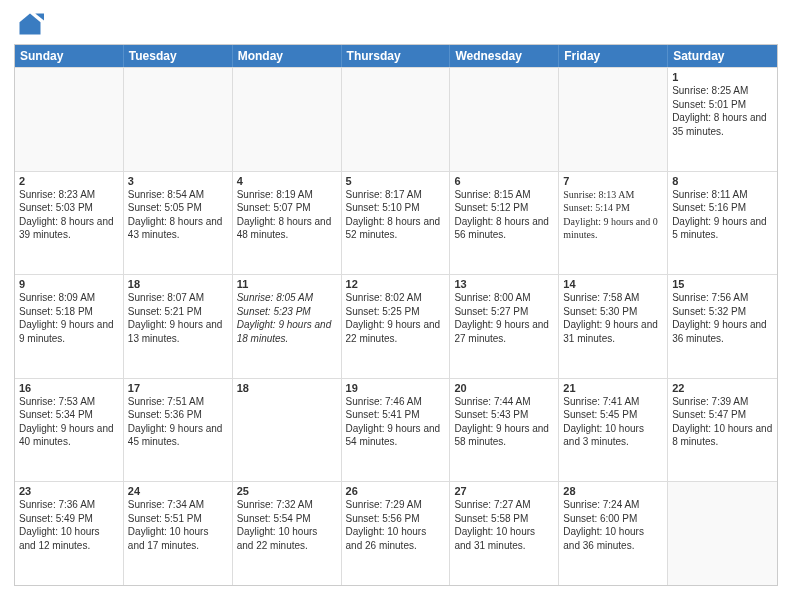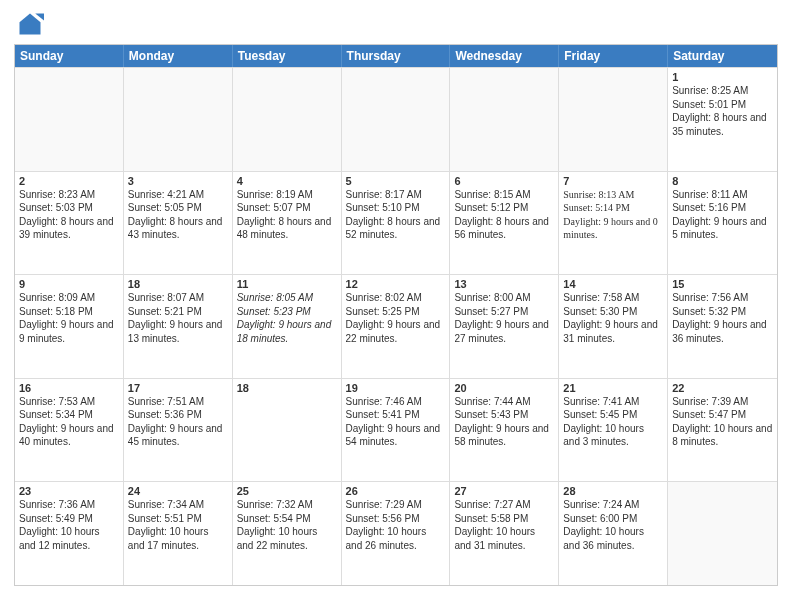--- a/index.html
+++ b/index.html
@@ -125,22 +125,22 @@
     </div>
     <div class="title-block">
       <div class="month-year"></div>
       <div class="location"></div>
     </div>
   </div>
 
   <div class="calendar">
     <div class="cal-header-row">
     <div class="cal-header-cell">Sunday</div>
+        <div class="cal-header-cell">Tuesday</div>
         <div class="cal-header-cell">Monday</div>
-        <div class="cal-header-cell">Tuesday</div>
         <div class="cal-header-cell">Thursday</div>
         <div class="cal-header-cell">Wednesday</div>
         <div class="cal-header-cell">Friday</div>
         <div class="cal-header-cell">Saturday</div>
       </div>
     <div class="cal-body">
     <div class="cal-row">
           <div class="cal-cell empty"></div>
           <div class="cal-cell empty"></div>
           <div class="cal-cell empty"></div>
@@ -156,21 +156,21 @@
         </div>
         <div class="cal-row">
           <div class="cal-cell">
             <span class="day-num">2</span>
             <div class="cell-text" style="white-space: pre-line;">Sunrise: 8:23 AM
 Sunset: 5:03 PM
 Daylight: 8 hours and 39 minutes.</div>
           </div>
           <div class="cal-cell">
             <span class="day-num">3</span>
-            <div class="cell-text" style="white-space: pre-line;">Sunrise: 4:21 AM
+            <div class="cell-text" style="white-space: pre-line;">Sunrise: 8:54 AM
 Sunset: 5:05 PM
 Daylight: 8 hours and 43 minutes.</div>
           </div>
           <div class="cal-cell">
             <span class="day-num">4</span>
             <div class="cell-text" style="white-space: pre-line;">Sunrise: 8:19 AM
 Sunset: 5:07 PM
 Daylight: 8 hours and 48 minutes.</div>
           </div>
           <div class="cal-cell">

